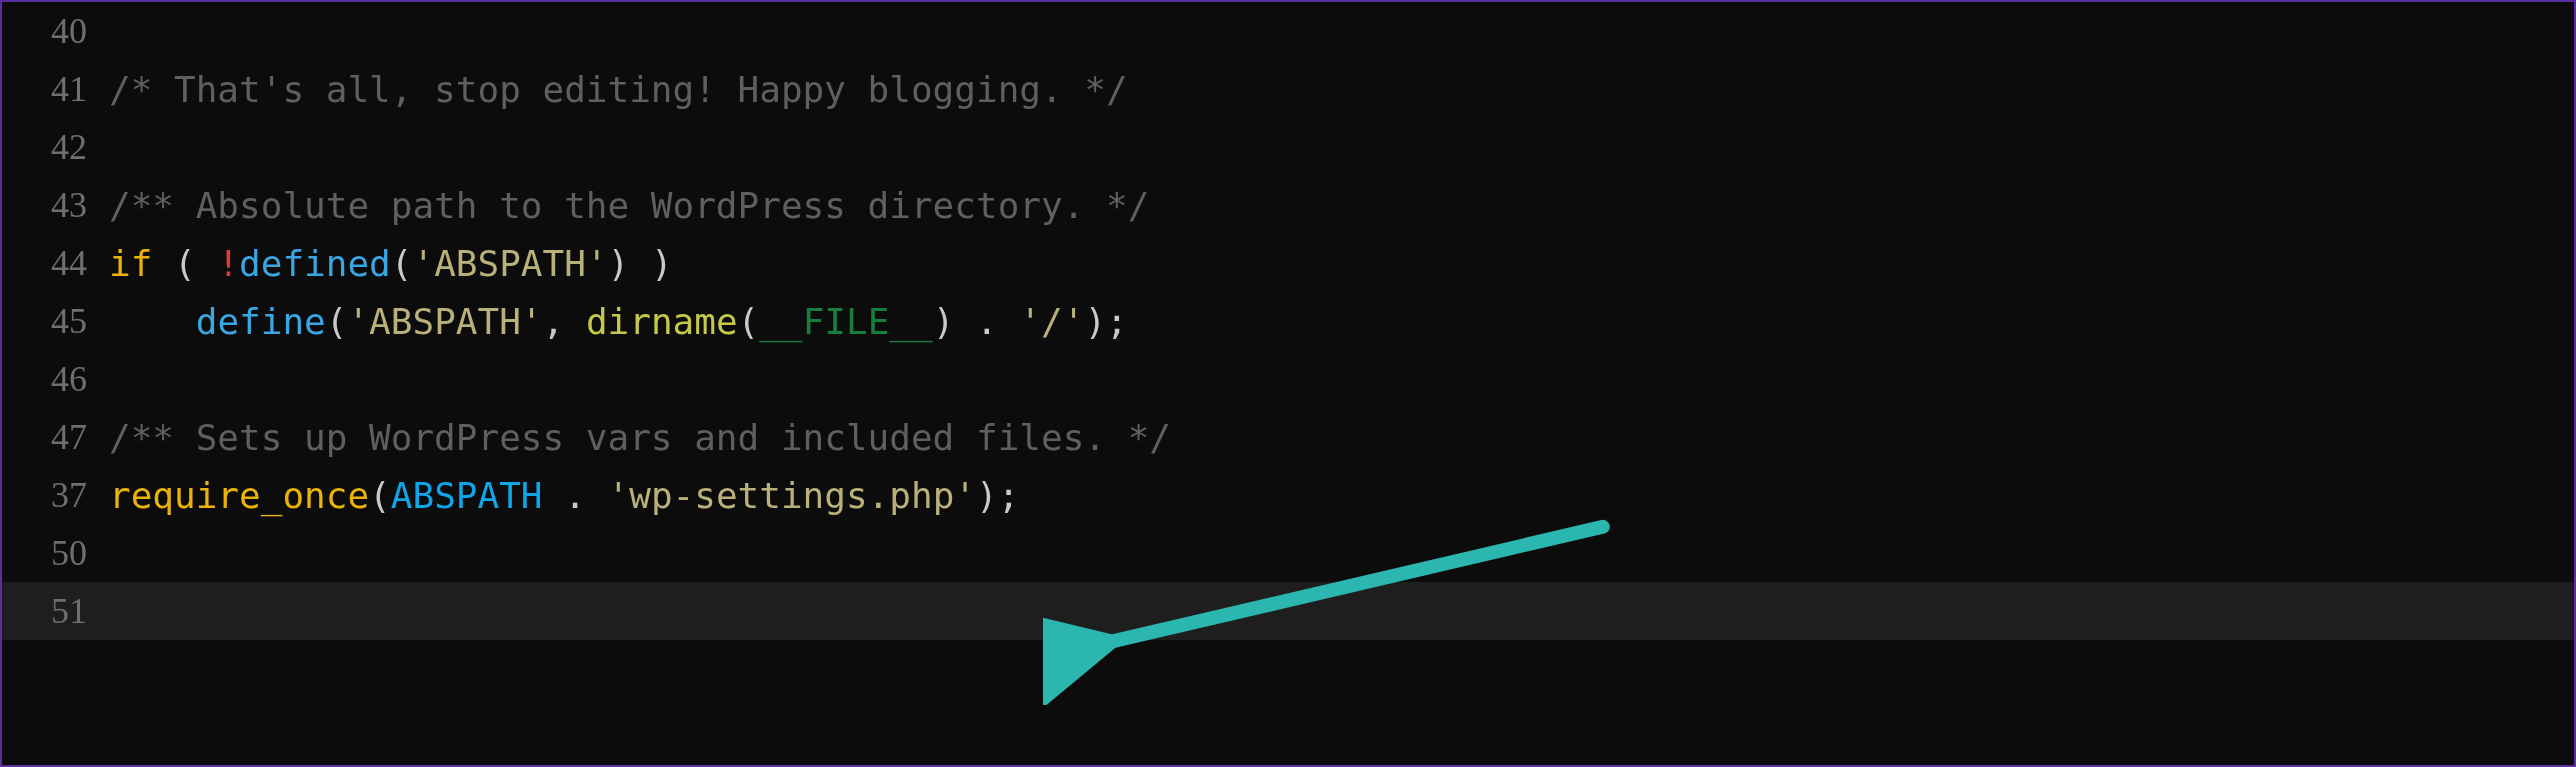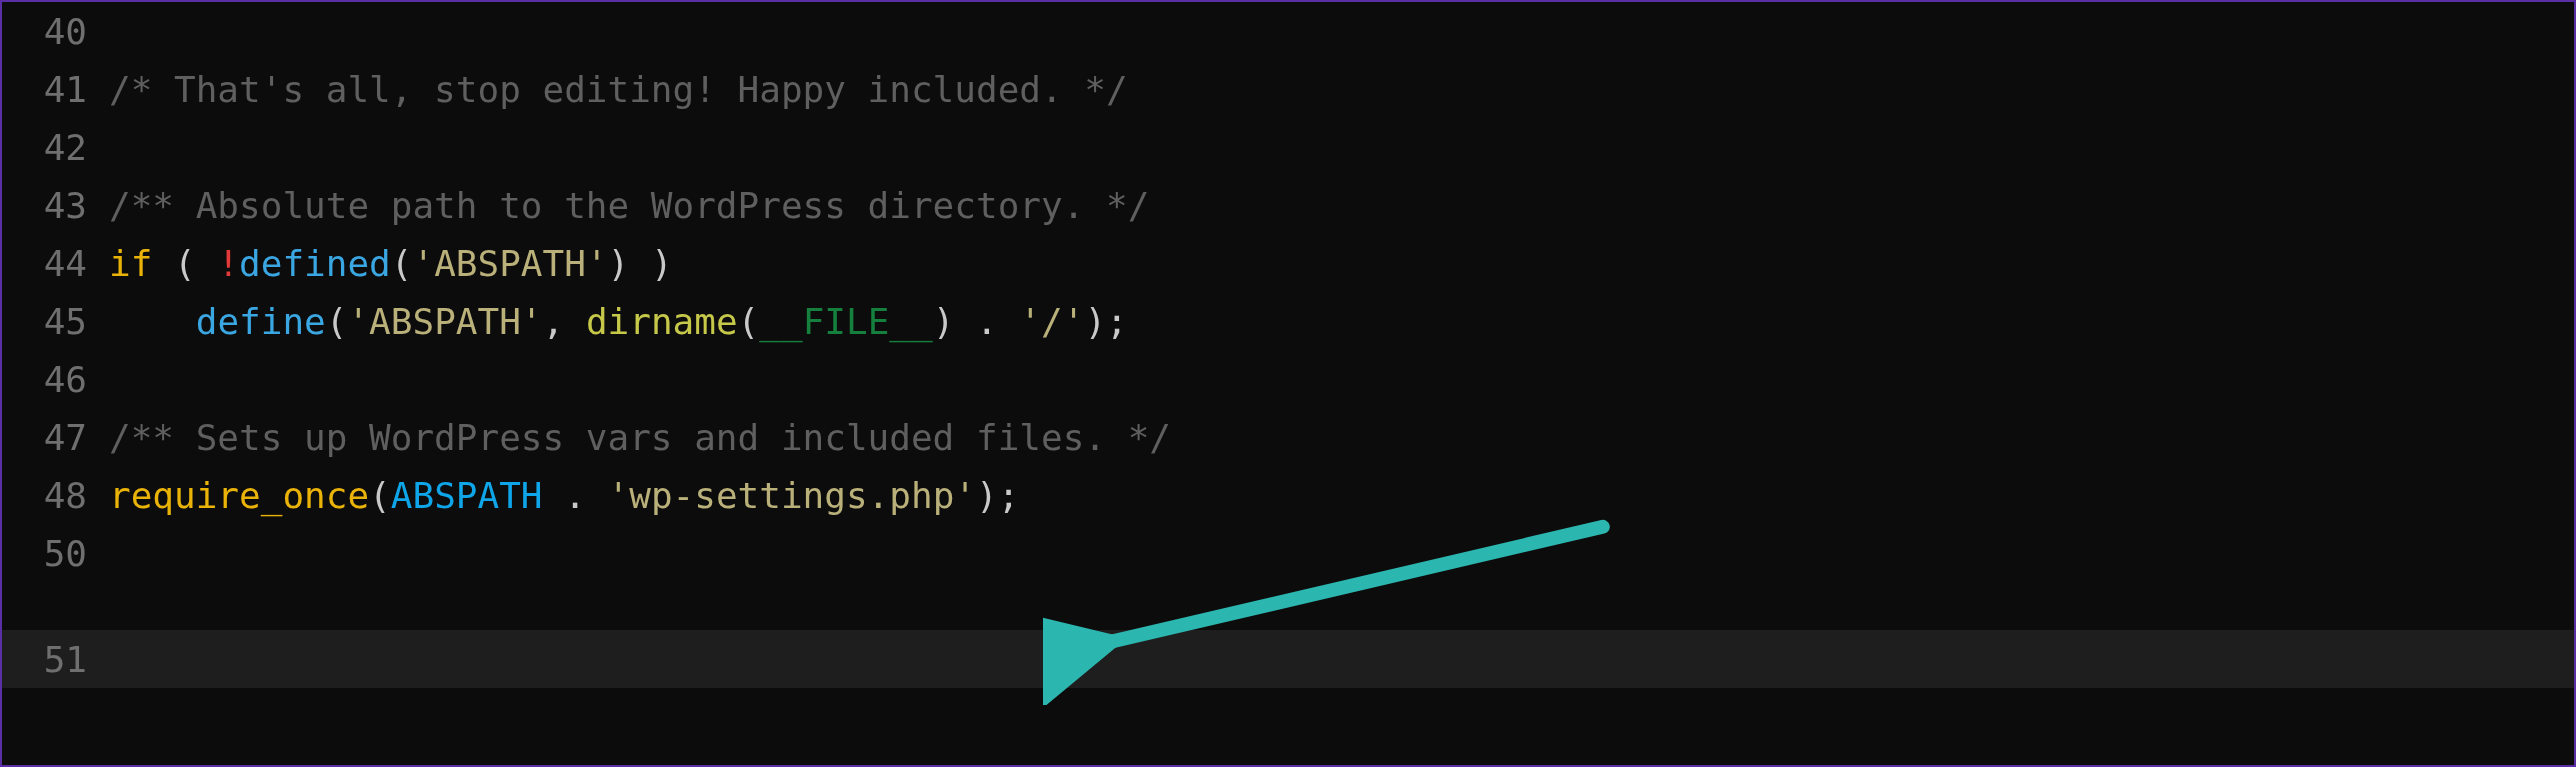--- a/index.html
+++ b/index.html
@@ -21,29 +21,29 @@
   }
   .line {
     display: flex;
     align-items: center;
     height: 58px;
     font-size: 36px;
     white-space: pre;
   }
   .line.highlight {
     background: #1e1e1e;
-    margin-top: 48px;
   }
   .gutter {
     width: 85px;
     text-align: right;
     padding-right: 14px;
     color: #6f6f6f;
     user-select: none;
     flex: 0 0 auto;
+    font-family: Liberation Serif, serif;
   }
   .code {
     padding-left: 8px;
     flex: 1 1 auto;
   }
   
   .tk-comment  { color: #5f5f5f; }
   .tk-keyword  { color: #eab308; }     
   .tk-bang     { color: #e23a3a; }     
   .tk-func     { color: #3aa6e2; }     
@@ -66,21 +66,21 @@
 
 <div class="editor">
 
   <div class="line">
     <span class="gutter">40</span>
     <span class="code"></span>
   </div>
 
   <div class="line">
     <span class="gutter">41</span>
-    <span class="code"><span class="tk-comment">/* That's all, stop editing! Happy included. */</span></span>
+    <span class="code"><span class="tk-comment">/* That's all, stop editing! Happy blogging. */</span></span>
   </div>
 
   <div class="line">
     <span class="gutter">42</span>
     <span class="code"></span>
   </div>
 
   <div class="line">
     <span class="gutter">43</span>
     <span class="code"><span class="tk-comment">/** Absolute path to the WordPress directory. */</span></span>
@@ -100,21 +100,21 @@
     <span class="gutter">46</span>
     <span class="code"></span>
   </div>
 
   <div class="line">
     <span class="gutter">47</span>
     <span class="code"><span class="tk-comment">/** Sets up WordPress vars and included files. */</span></span>
   </div>
 
   <div class="line">
-    <span class="gutter">48</span>
+    <span class="gutter">37</span>
     <span class="code"><span class="tk-keyword">require_once</span><span class="tk-punct">(</span><span class="tk-plain">ABSPATH</span><span class="tk-punct"> . </span><span class="tk-string">'wp-settings.php'</span><span class="tk-punct">);</span></span>
   </div>
 
 
   <div class="line">
     <span class="gutter">50</span>
     <span class="code"></span>
   </div>
 
   <div class="line highlight">

